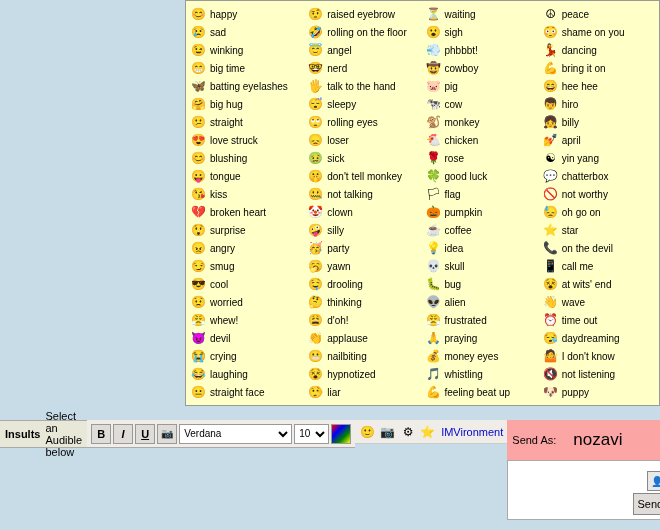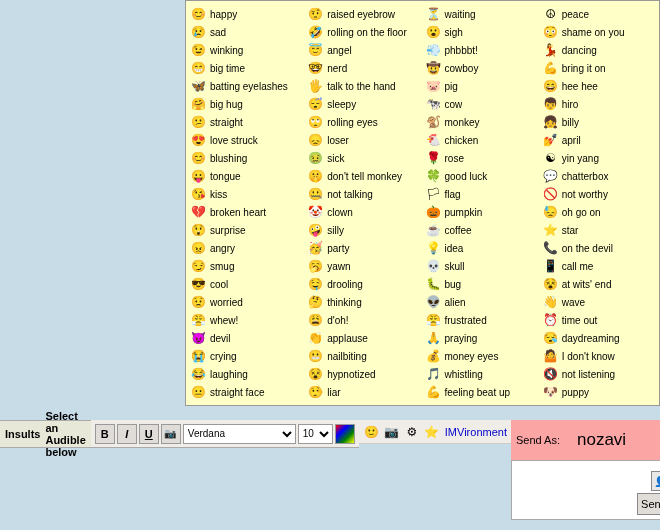--- a/index.html
+++ b/index.html
@@ -74,21 +74,20 @@
     .insults-label {
       font-weight: bold;
       font-size: 11px;
       color: #000;
       margin-right: 5px;
     }
 
     .insults-text {
       font-size: 11px;
       color: #000;
-      font-weight: bold;
     }
 
     .audibles-row {
       background: #d4d0c8;
       height: 68px;
       display: flex;
       align-items: center;
       border-bottom: 1px solid #888;
       position: relative;
       overflow: hidden;

